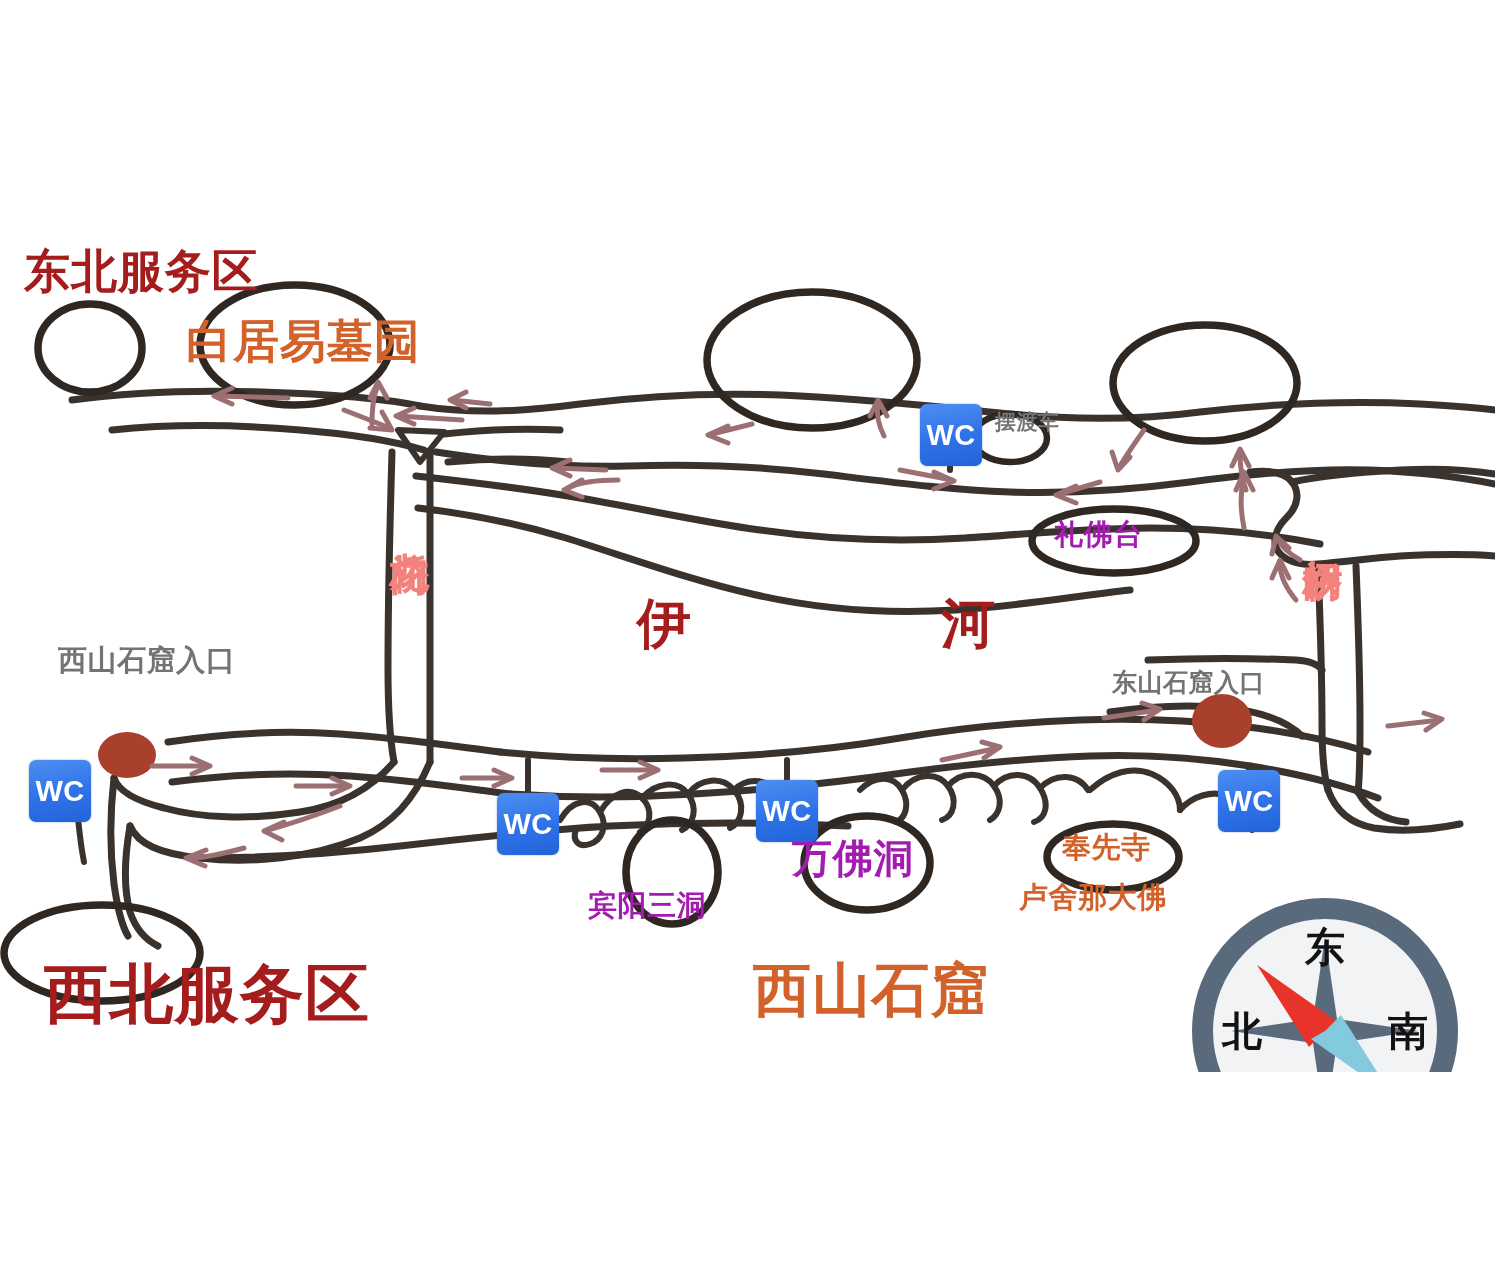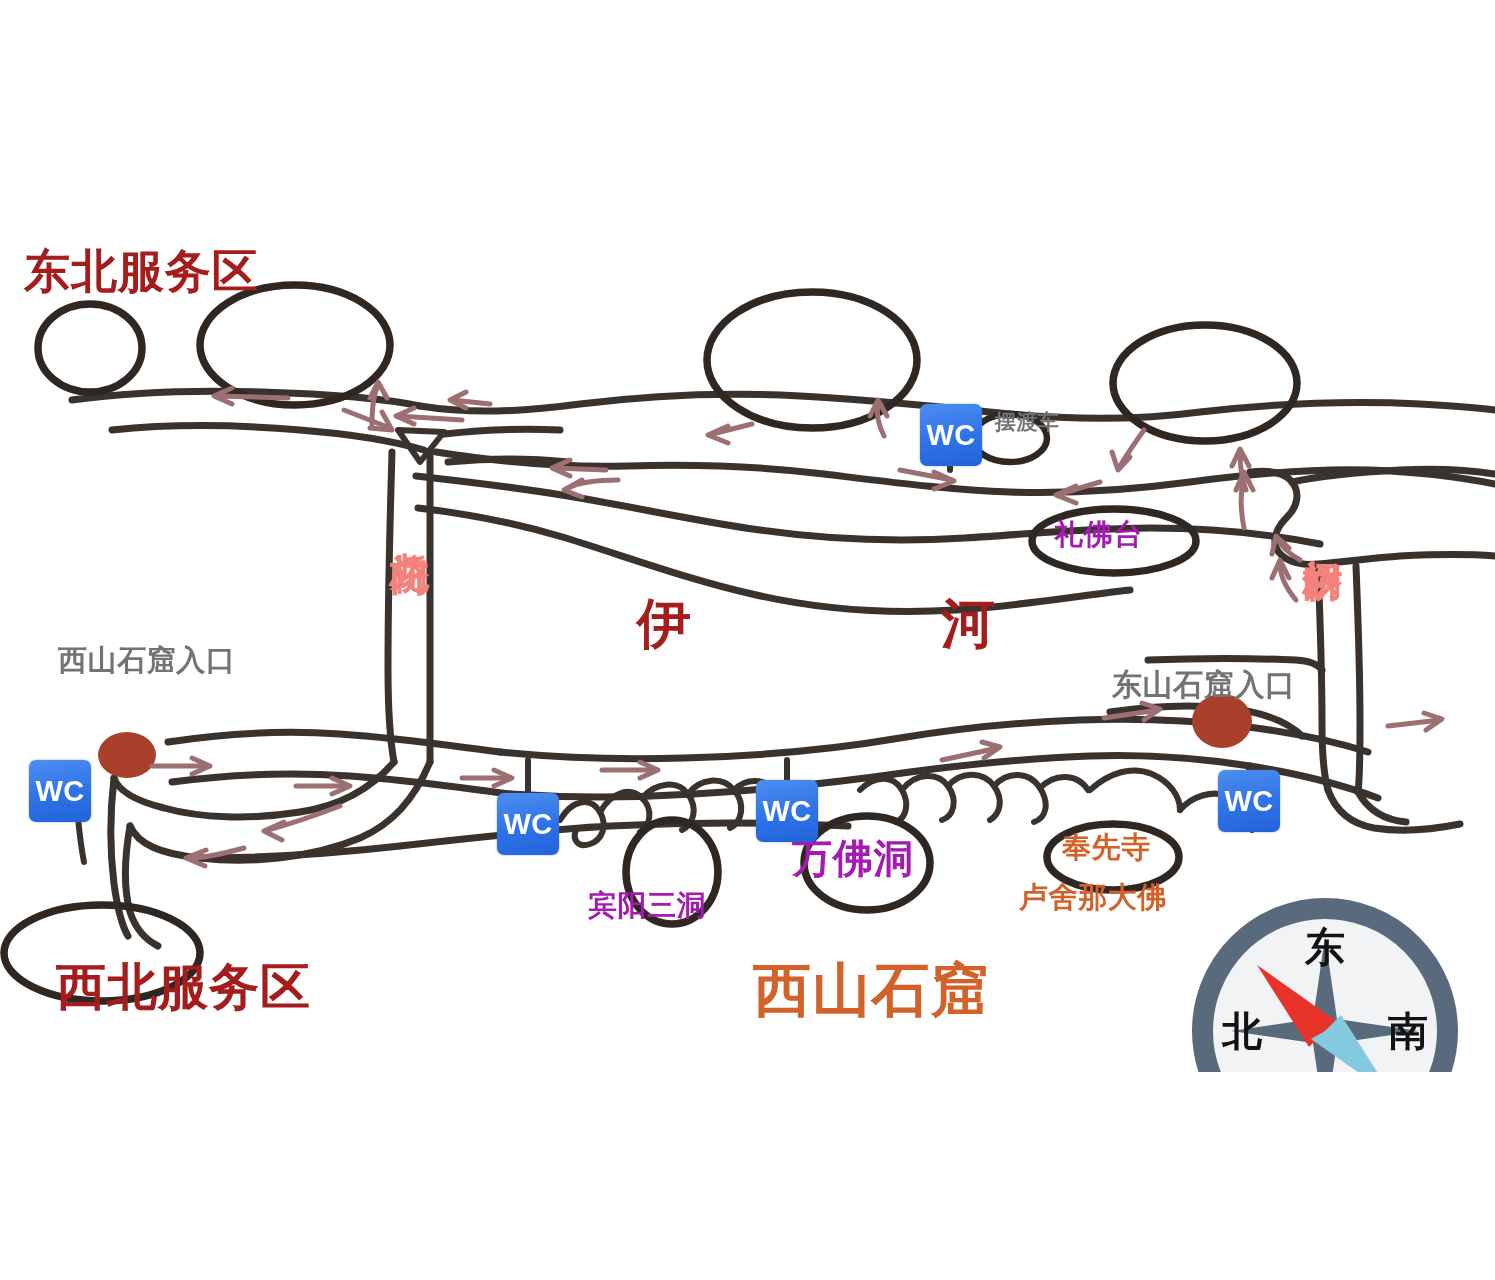--- a/index.html
+++ b/index.html
@@ -42,21 +42,21 @@
   .c-brown  { color:#a21caf; }
   .c-green  { color:#737373; }
   .c-salmon { color:#f4827c; }
   .c-rivered{ color:#a51c1c; }
 
   
   .s-xl { font-size:53px; }
   .s-lg { font-size:46px; }
   .s-md { font-size:40px; }
   .s-sm { font-size:29px; }
-  .s-xs { font-size:30px;text-align:right; }
+  .s-xs { font-size:25px;text-align:right; }
   .s-xxs{ font-size:21px; }
 
   
   .river{ letter-spacing:0.30em; font-size:54px; font-weight:700; }
 
   
   .wc{
     position:absolute;
     width:62px; height:62px;
     border-radius:7px;
@@ -309,20 +309,21 @@
       <path class="arw-hd" d="M284,822 L264,831 L282,840"></path>
 
       <path class="arw" d="M244,848 C222,854 204,858 190,858"></path>
       <path class="arw-hd" d="M206,850 L186,858 L205,866"></path>
     </g>
 
   </svg>
 
   <div class="lbl s-lg c-darkred" style="left:24px; top:248px;">东北服务区</div>
 
+  <div class="lbl s-lg c-orange" style="left:186px; top:318px;">白居易墓园</div>
 
 
 
   <div class="lbl s-xxs c-green" style="left:995px; top:411px;">摆渡车</div>
 
   <div class="lbl s-sm c-brown" style="left:1054px; top:520px;">礼佛台</div>
 
   <div class="lbl river c-rivered" style="left:637px; top:596px;">伊</div>
 
   <div class="lbl river c-rivered" style="left:941px; top:596px;">河</div>
@@ -336,21 +337,21 @@
   <div class="lbl s-xs c-green" style="left:1112px; top:670px;">东山石窟入口</div>
 
   <div class="lbl s-sm c-brown" style="left:588px; top:891px;">宾阳三洞</div>
 
   <div class="lbl s-md c-brown" style="left:792px; top:838px;">万佛洞</div>
 
   <div class="lbl s-sm c-orange" style="left:1062px; top:833px;">奉先寺</div>
 
   <div class="lbl s-sm c-orange" style="left:1019px; top:883px;">卢舍那大佛</div>
 
-  <div class="lbl c-darkred" style="left:56px; top:962px; font-size:50px;">西北服务区</div>
+  <div class="lbl c-darkred" style="left:44px; top:962px; font-size:64px;">西北服务区</div>
 
   <div class="lbl c-orange" style="left:753px; top:960px; font-size:58px;">西山石窟</div>
 
   <div class="wc" style="left:920px; top:404px;">WC</div>
 
   <div class="wc" style="left:29px; top:760px;">WC</div>
 
   <div class="wc" style="left:497px; top:793px;">WC</div>
 
   <div class="wc" style="left:756px; top:780px;">WC</div>

